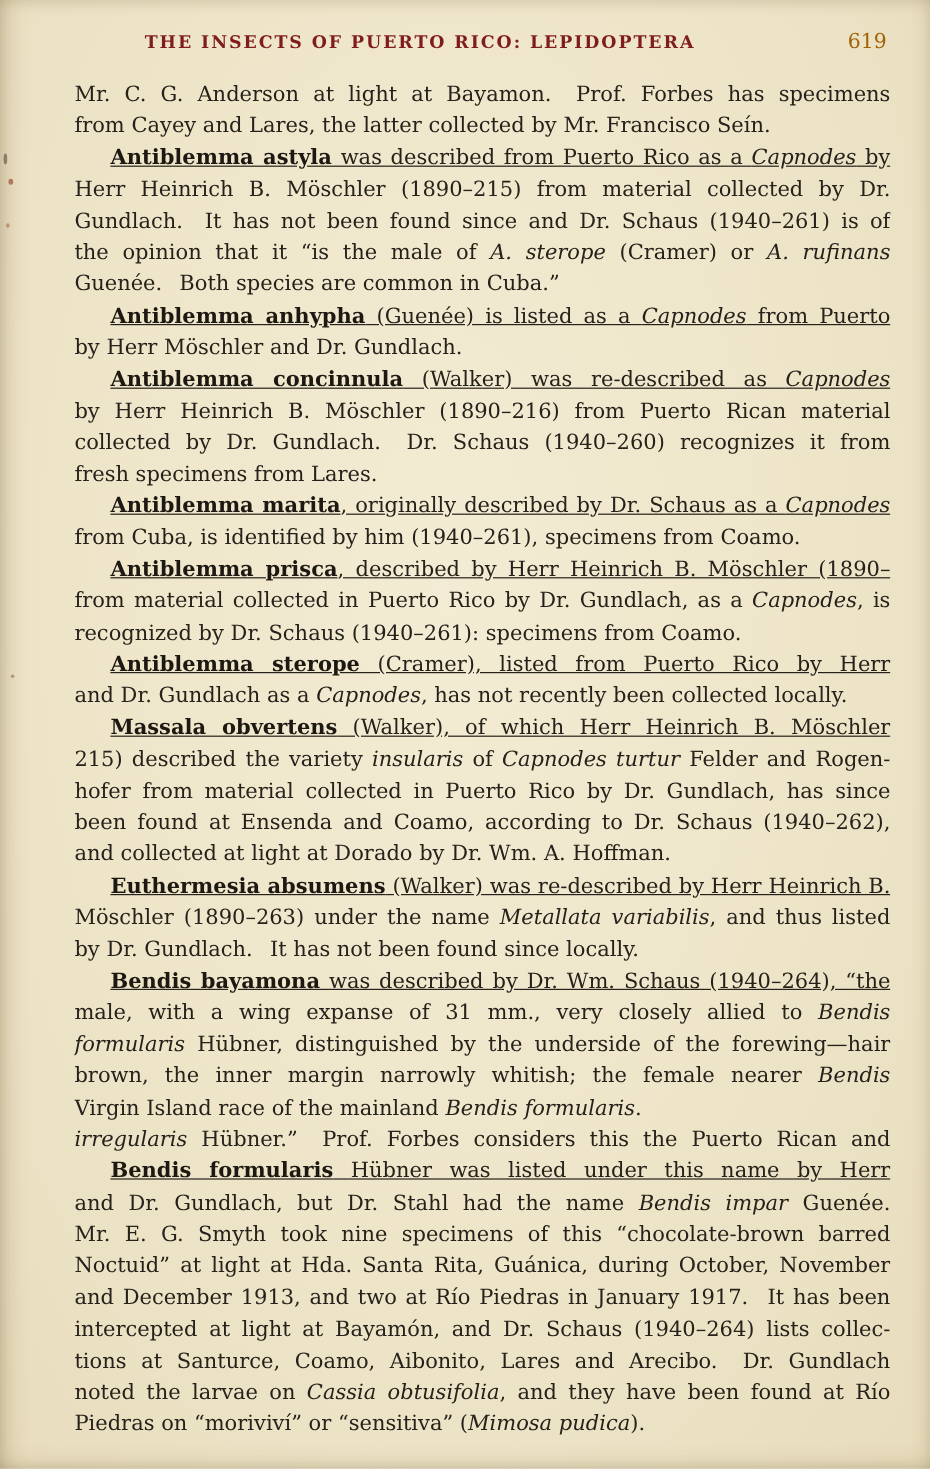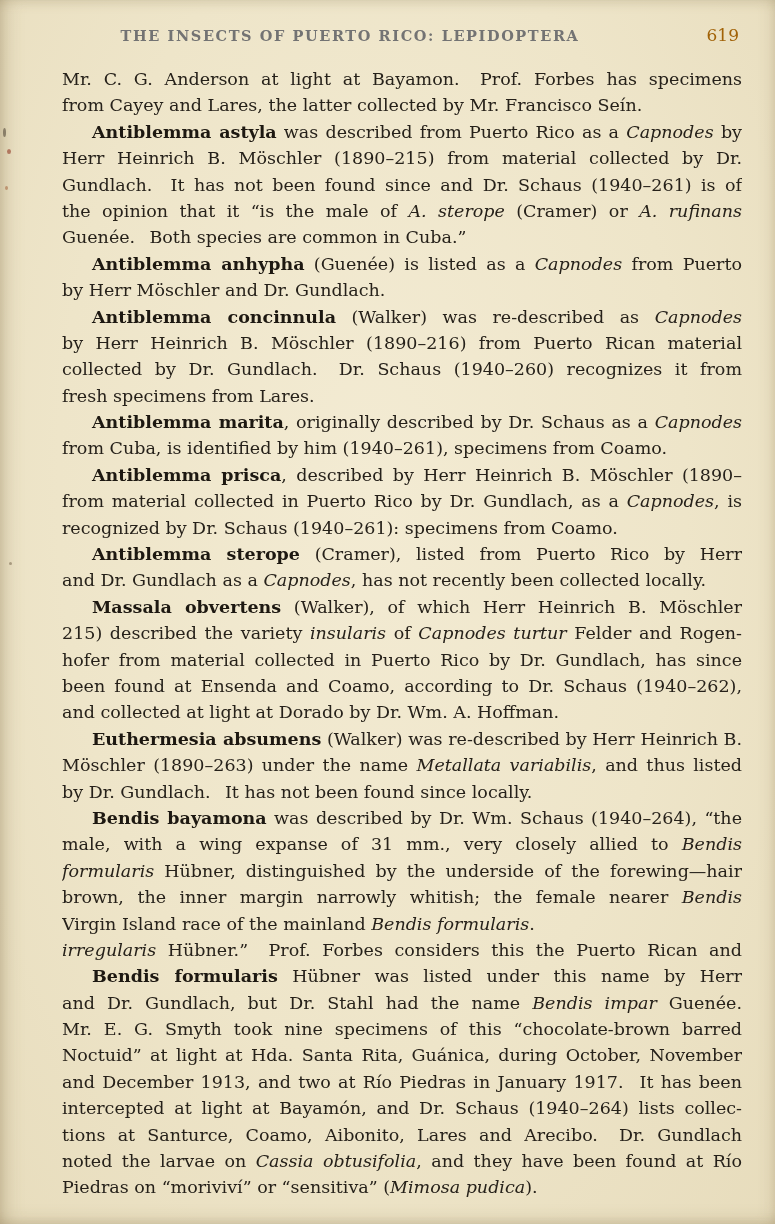--- a/index.html
+++ b/index.html
@@ -47,21 +47,21 @@
     height: 22px;
   }
   .head-title {
     position: absolute;
     left: 350px;
     transform: translateX(-50%);
     white-space: nowrap;
     font-size: 14.5px;
     letter-spacing: 1.6px;
     font-weight: 600;
-    color: #737373;
+    color: #7f1d1d;
   }
   .head-page-number {
     position: absolute;
     right: 36px;
     top: -2px;
     font-size: 17px;
     color: #a16207;
   }
 
   .text-block {
@@ -75,21 +75,21 @@
     height: 26.4px;
     line-height: 26.4px;
     font-size: 17.5px;
     text-align: justify;
     text-align-last: justify;
     overflow: hidden;
     white-space: normal;
     color: #26211a;
   }
   .line.lastline { text-align-last: left; }
-  .line.indent  { text-indent: 30px; }
+  .line.indent  { text-indent: 30px; text-decoration: underline; }
   .b { font-weight: bold; color: #1d1811; }
   .i { font-style: italic; }
 </style>
 </head>
 <body>
 
 <div class="page">
 
   <div class="running-head">
     <div class="head-title">THE INSECTS OF PUERTO RICO: LEPIDOPTERA</div>

